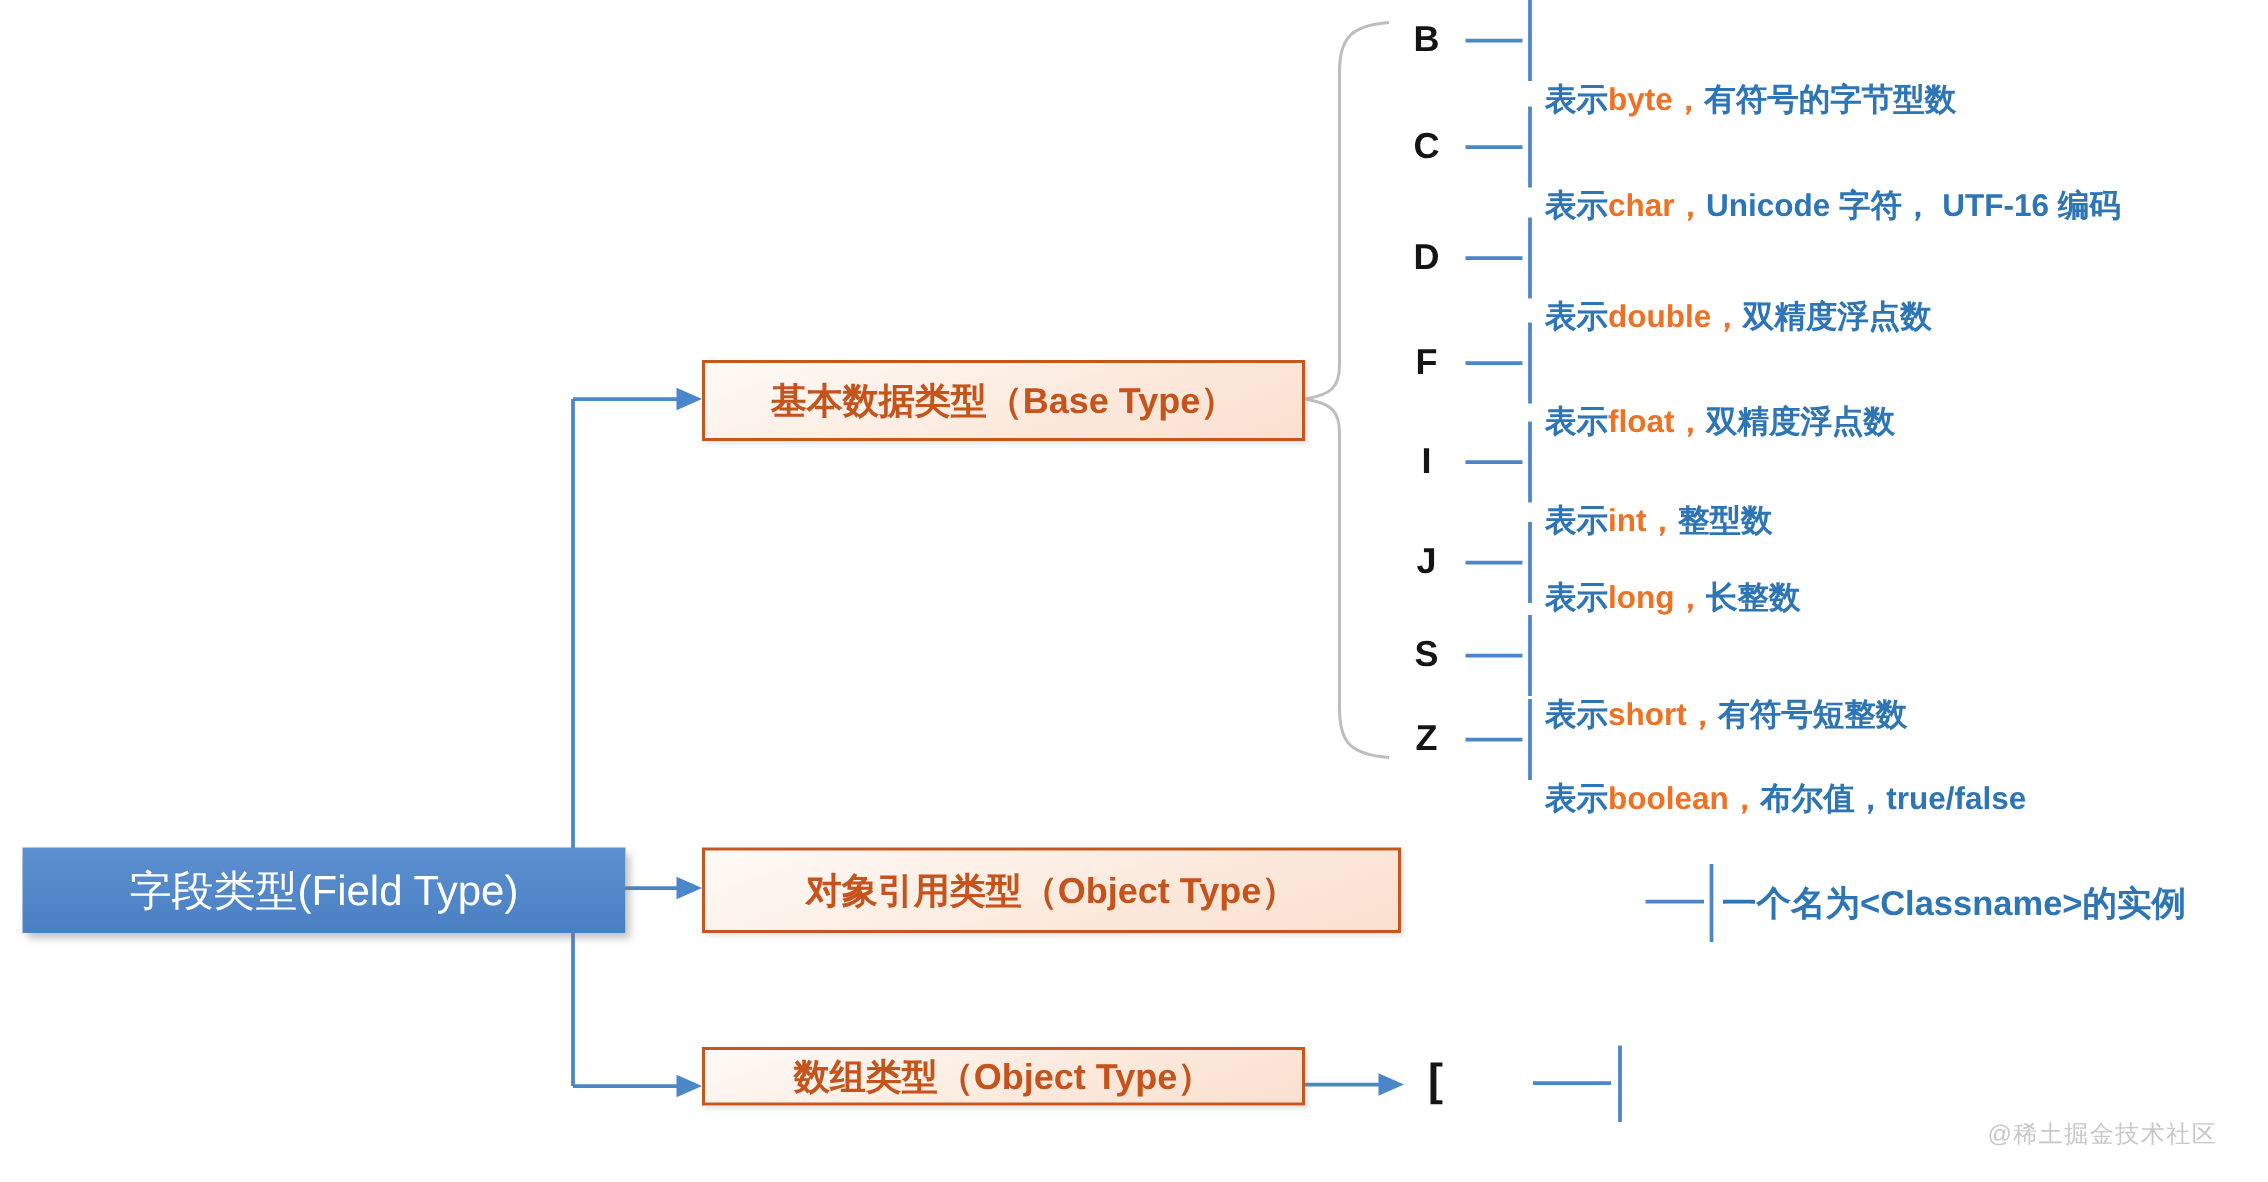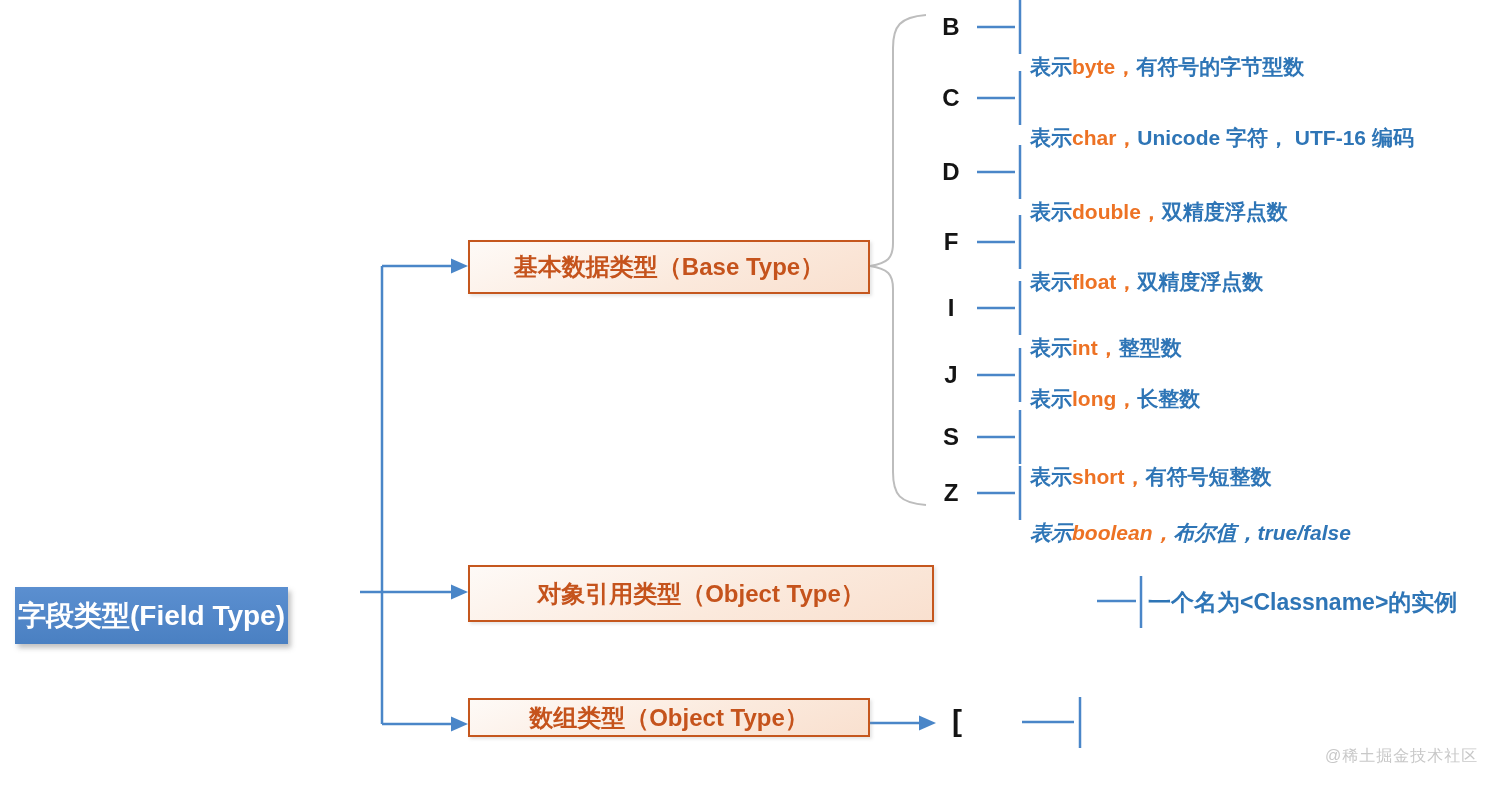--- a/index.html
+++ b/index.html
@@ -2,25 +2,24 @@
 <html><head>
 <meta charset="utf-8">
 <style>
   html,body{margin:0;padding:0;background:#ffffff;}
   body{font-family:"Liberation Sans","DejaVu Sans",sans-serif;}
   .stage{position:relative;width:1512px;height:788px;background:#ffffff;overflow:hidden;}
   svg.connectors{position:absolute;left:0;top:0;width:1512px;height:788px;pointer-events:none;}
 
   .node{position:absolute;display:flex;align-items:center;justify-content:center;box-sizing:border-box;}
   .root{
-    left:15px;top:565px;width:273px;height:57px;
+    left:15px;top:565px;width:402px;height:57px;
     background:linear-gradient(180deg,#5b8fd0 0%,#4a80c2 100%);
-    color:#ffffff;font-size:28px;font-weight:700;
+    color:#ffffff;font-size:28px;font-weight:400;
     box-shadow:3px 4px 5px rgba(120,120,120,.45);
-    margin-top:22px;
   }
   .branch{
     border:2px solid #c5571e;
     background:linear-gradient(160deg,#fefaf7 0%,#fbe9dc 60%,#f9e0cf 100%);
     color:#c5531c;font-size:24px;font-weight:600;
     box-shadow:2px 2px 3px rgba(150,150,150,.25);
   }
   .branch.b0{left:468px;top:240px;width:402px;height:54px;}
   .branch.b1{left:468px;top:565px;width:466px;height:57px;}
   .branch.b2{left:468px;top:698px;width:402px;height:39px;}
@@ -129,21 +128,21 @@
       <div class="rowdesc" style="top: 157px;"><span>表示</span><span class="kw">double，</span><span>双精度浮点数</span></div>
       <div class="letter" style="left: 933px; top: 225px;">F</div>
       <div class="rowdesc" style="top: 227px;"><span>表示</span><span class="kw">float，</span><span>双精度浮点数</span></div>
       <div class="letter" style="left: 933px; top: 291px;">I</div>
       <div class="rowdesc" style="top: 293px;"><span>表示</span><span class="kw">int，</span><span>整型数</span></div>
       <div class="letter" style="left: 933px; top: 358px;">J</div>
       <div class="rowdesc" style="top: 344px;"><span>表示</span><span class="kw">long，</span><span>长整数</span></div>
       <div class="letter" style="left: 933px; top: 420px;">S</div>
       <div class="rowdesc" style="top: 422px;"><span>表示</span><span class="kw">short，</span><span>有符号短整数</span></div>
       <div class="letter" style="left: 933px; top: 476px;">Z</div>
-      <div class="rowdesc" style="top: 478px; font-style: italic;"><span>表示</span><span class="kw">boolean，</span><span>布尔值，true/false</span></div>
+      <div class="rowdesc" style="top: 478px;"><span>表示</span><span class="kw">boolean，</span><span>布尔值，true/false</span></div>
     </div>
 
   <div class="bluedesc lclassdesc">一个名为&lt;Classname&gt;的实例</div>
 
   <div class="code bracket">[</div>
 
   <div class="watermark">@稀土掘金技术社区</div>
 </div>
 
 </body></html>

